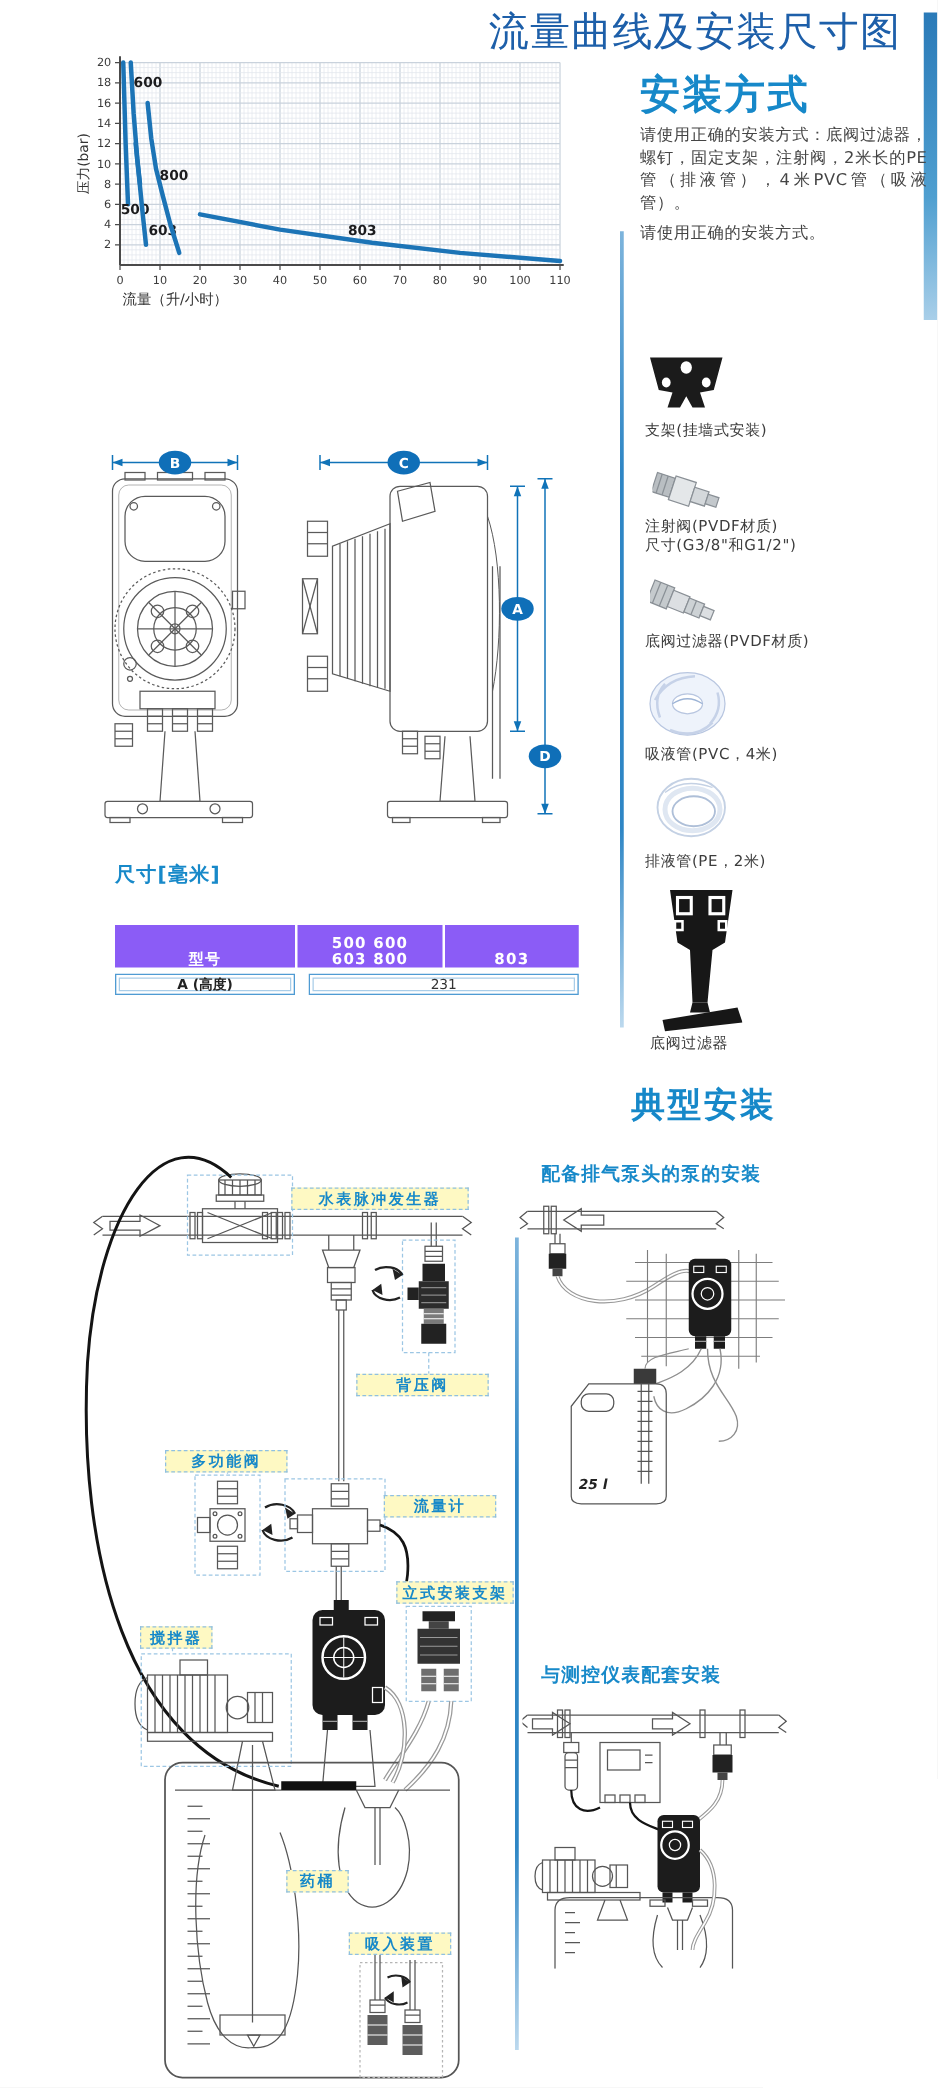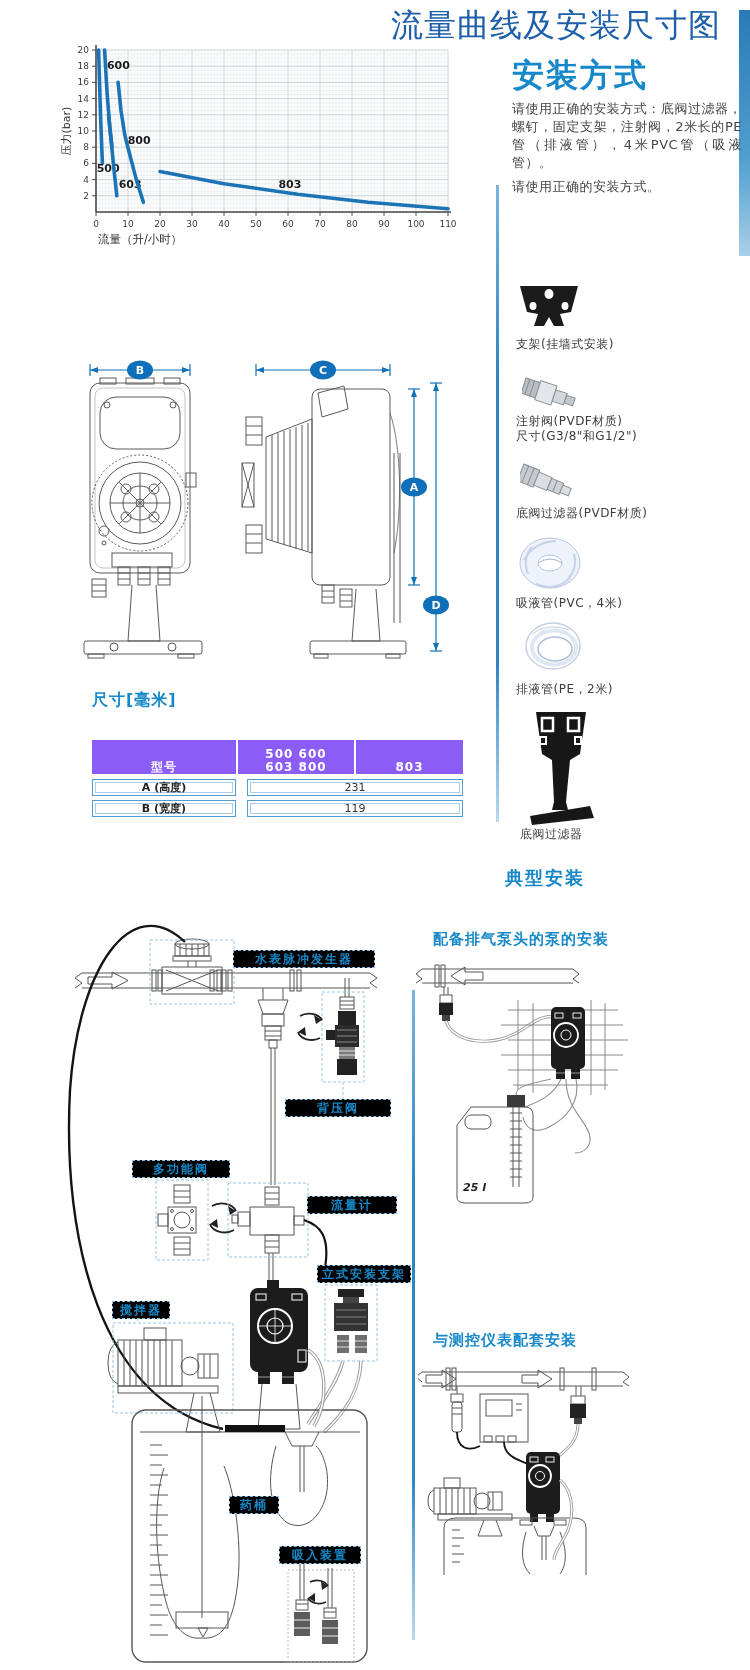--- a/index.html
+++ b/index.html
@@ -7,21 +7,21 @@
         font-family:"DejaVu Sans","Liberation Sans",sans-serif;overflow:hidden;color:#333}
   .abs{position:absolute}
   .page-title{left:362px;top:4px;width:388px;text-align:center;font-size:32px;font-weight:normal;
               color:#1d5fa9;letter-spacing:1px}
   .sec-head{font-size:32px;font-weight:bold;color:#1688c9;letter-spacing:2px}
   .sub-head{font-size:15px;font-weight:bold;color:#1789c9;letter-spacing:1px}
   .para{font-size:13px;line-height:18px;color:#454545;text-align:justify;letter-spacing:.5px}
   .acc-label{font-size:12px;color:#3c3c3c;letter-spacing:.5px;line-height:15px}
   .divider-v{background:linear-gradient(180deg,#7db4dc 0%,#2e86c5 30%,#2e86c5 75%,#bcd9ee 100%)}
   .edge-bar{background:linear-gradient(180deg,#2a7ab8 0%,#4f9fd0 60%,#a9cfe9 100%)}
-  .callout{position:absolute;border:1px dashed #8fc0e2;background:#000000;color:#1789c9;
+  .callout{position:absolute;border:1px dashed #8fc0e2;background:#fef9c3;color:#1789c9;
            font-size:12px;font-weight:bold;text-align:center;line-height:16px;height:16px;
            letter-spacing:2px;overflow:hidden}
   
   .dim-head{display:flex;gap:2px;height:34px;margin-bottom:5px}
   .dim-head .hc{background:#8b5cf6;color:#fff;display:flex;flex-direction:column;align-items:center;
                 justify-content:flex-end;font-size:12px;font-weight:bold;line-height:13px;letter-spacing:1px}
   .hc1{width:144px}.hc2{width:116px}.hc3{flex:1}
   .dim-row{display:flex;gap:11px;height:17px;margin-bottom:4px}
   .dcell{border:1px solid #4f9bd3;box-shadow:inset 0 0 0 2px #fff,inset 0 0 0 3px #a9cde8;
          display:flex;align-items:center;justify-content:center;font-size:11px;background:#fff}
@@ -448,27 +448,23 @@
           <span>603 800</span>
       </div>
       <div class="hc hc3">
           <span>803</span>
         </div>
     </div>
     <div class="dim-row">
       <div class="dcell lcell">A (高度)</div>
       <div class="dcell vcell">231</div>
     </div>
-    <div class="dim-row">
-      <div class="dcell lcell">B (宽度)</div>
-      <div class="dcell vcell">119</div>
-    </div>
   </div>
 
-  <div class="abs sec-head" style="left:505px;top:866px;font-size:18px">典型安装</div>
+  <div class="abs sec-head" style="left:505px;top:866px;font-size:27px">典型安装</div>
 
   <div class="abs divider-v" style="left:412px;top:990px;width:3px;height:650px"></div>
 
   <svg class="abs" style="left:60px;top:880px" width="345" height="790" stroke="#565656" fill="none" stroke-width="1">
 
     <g>
       <line x1="22" y1="93" x2="310" y2="93"></line>
         <line x1="22" y1="108" x2="310" y2="108"></line>
       <path d="M22,93 L15,98 L22,103 L15,108"></path>
         <path d="M310,93 L317,98 L310,103 L317,108"></path>

